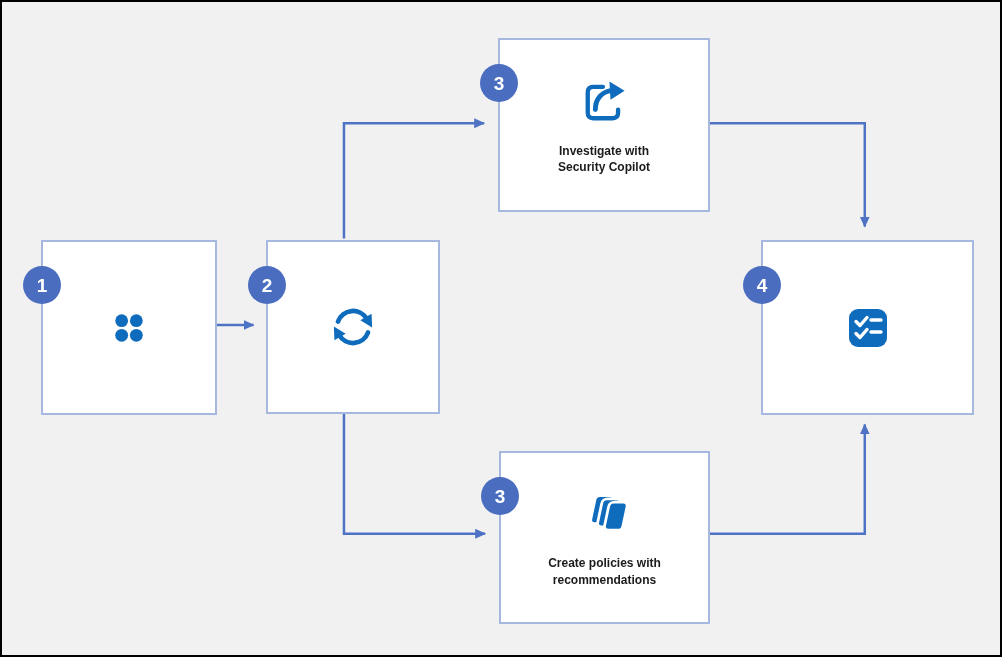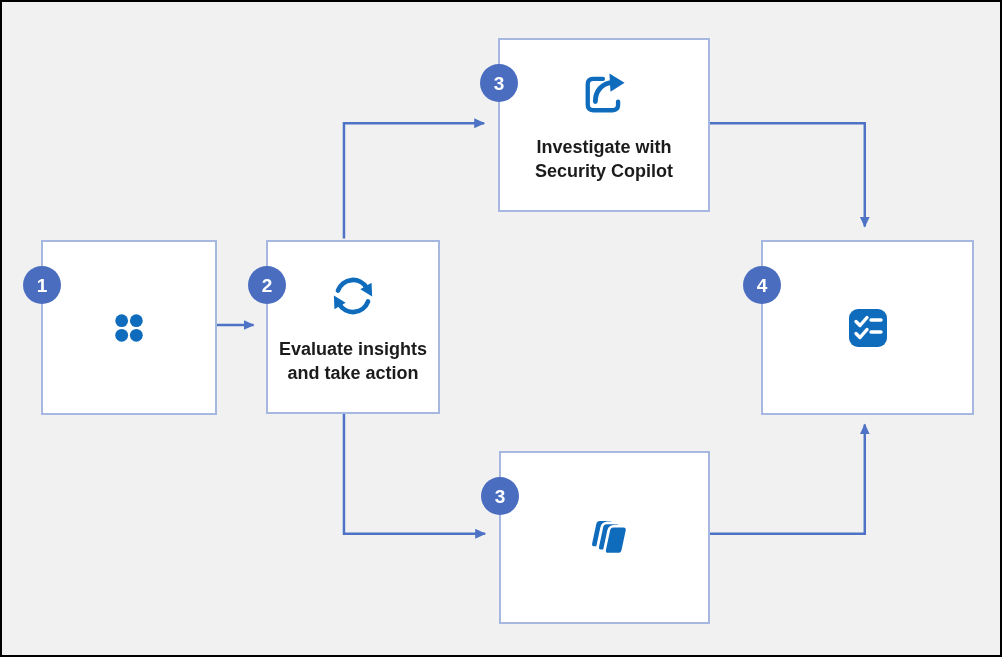--- a/index.html
+++ b/index.html
@@ -41,21 +41,21 @@
     align-items:center;
     justify-content:center;
     line-height:1;
   }
   .icon-wrap{
     display:flex;align-items:center;justify-content:center;
     height:54px;
   }
   .label{
     color:#1b1b1b;
-    font-size:18px;
+    font-size:12px;
     font-weight:700;
     line-height:1.35;
     white-space:pre-line;
     padding:0 6px;
   }
 </style>
 </head>
 <body>
 
 <div class="stage">
@@ -96,22 +96,20 @@
         <g stroke="#0f6cbd" stroke-width="4" fill="none" stroke-linecap="round">
           <path d="M9.3,17.4 A13.5,13.5 0 0 1 33.7,15.2"></path>
           <path d="M34.7,26.6 A13.5,13.5 0 0 1 10.3,28.8"></path>
         </g>
         <g fill="#0f6cbd">
           <polygon points="-2.5,-5.5 8,0 -2.5,5.5" transform="translate(34.2,15.6) rotate(60)"></polygon>
           <polygon points="-2.5,-5.5 8,0 -2.5,5.5" transform="translate(9.8,28.4) rotate(-120)"></polygon>
         </g>
       </svg>
     </div>
-    <div class="label">Evaluate insights
-and take action</div>
   </div>
 
   <div class="node" style="left:496px;top:36px;width:212px;height:174px">
     <div class="badge">3</div>
     <div class="icon-wrap">
       <svg width="56" height="52" viewBox="0 0 48 48">
         <path d="M23,10 H14 Q9,10 9,15 V34 Q9,39 14,39 H32 Q37,39 37,34 V31" fill="none" stroke="#0f6cbd" stroke-width="4" stroke-linecap="round"></path>
         <path d="M16,31 C16,21 22,15 30,13.5" fill="none" stroke="#0f6cbd" stroke-width="4.5" stroke-linecap="round"></path>
         <polygon points="29,5 43,13.5 30,22" fill="#0f6cbd"></polygon>
       </svg>
@@ -124,20 +122,22 @@
     <div class="badge">3</div>
     <div class="icon-wrap">
       <svg width="54" height="52" viewBox="0 0 48 48">
         <g transform="skewX(-12) translate(9,0)" stroke="#ffffff" stroke-width="2.6">
           <rect x="8" y="7" width="17" height="26" rx="4" fill="#0f6cbd"></rect>
           <rect x="15" y="10" width="17" height="26" rx="4" fill="#0f6cbd"></rect>
           <rect x="22" y="13" width="17" height="26" rx="4" fill="#0f6cbd"></rect>
         </g>
       </svg>
     </div>
+    <div class="label">Create policies with
+recommendations</div>
   </div>
 
   <div class="node" style="left:759px;top:238px;width:213px;height:175px">
     <div class="badge">4</div>
     <div class="icon-wrap">
       <svg width="48" height="48" viewBox="0 0 48 48">
         <rect x="5" y="5" width="38" height="38" rx="9" fill="#0f6cbd"></rect>
         <g stroke="#ffffff" stroke-width="3.4" fill="none" stroke-linecap="round" stroke-linejoin="round">
           <path d="M12,17.5 l4,4 l7,-8"></path>
           <path d="M27,16 H37"></path>

